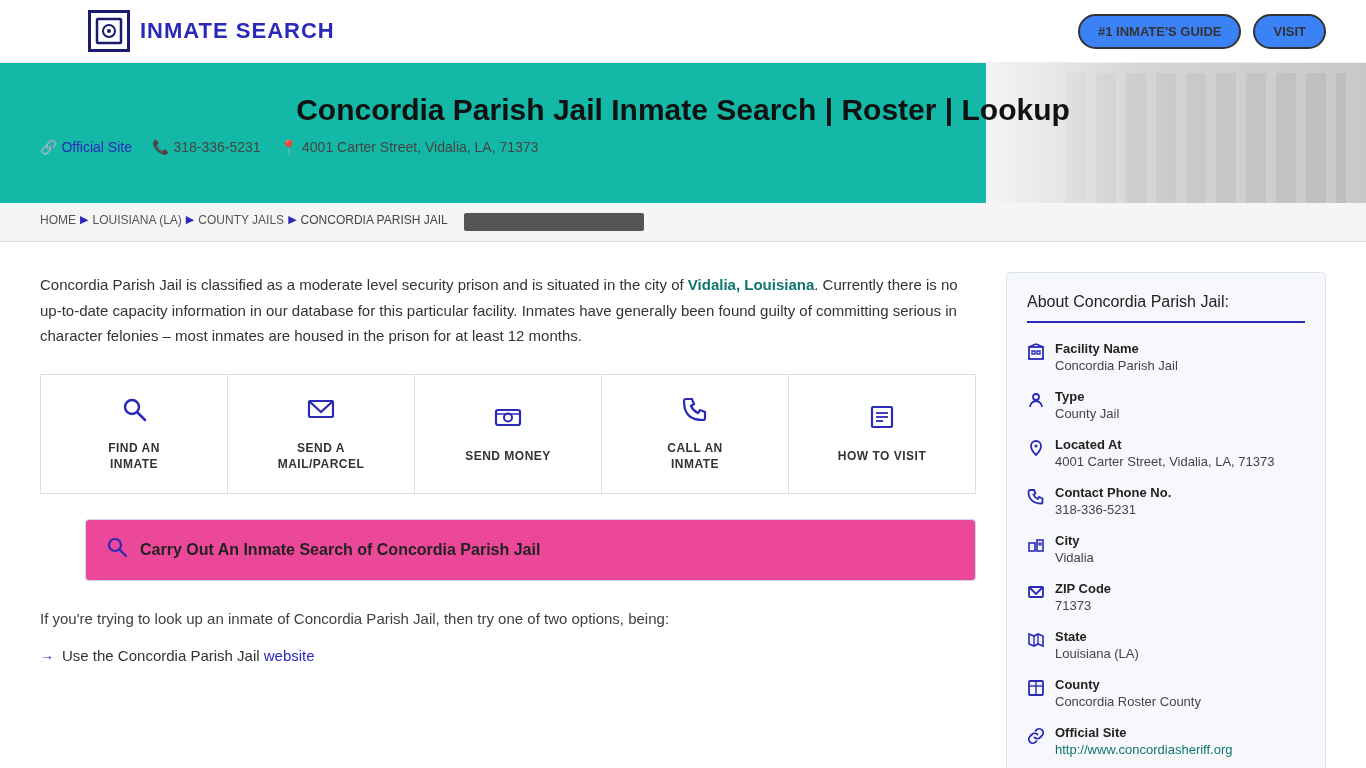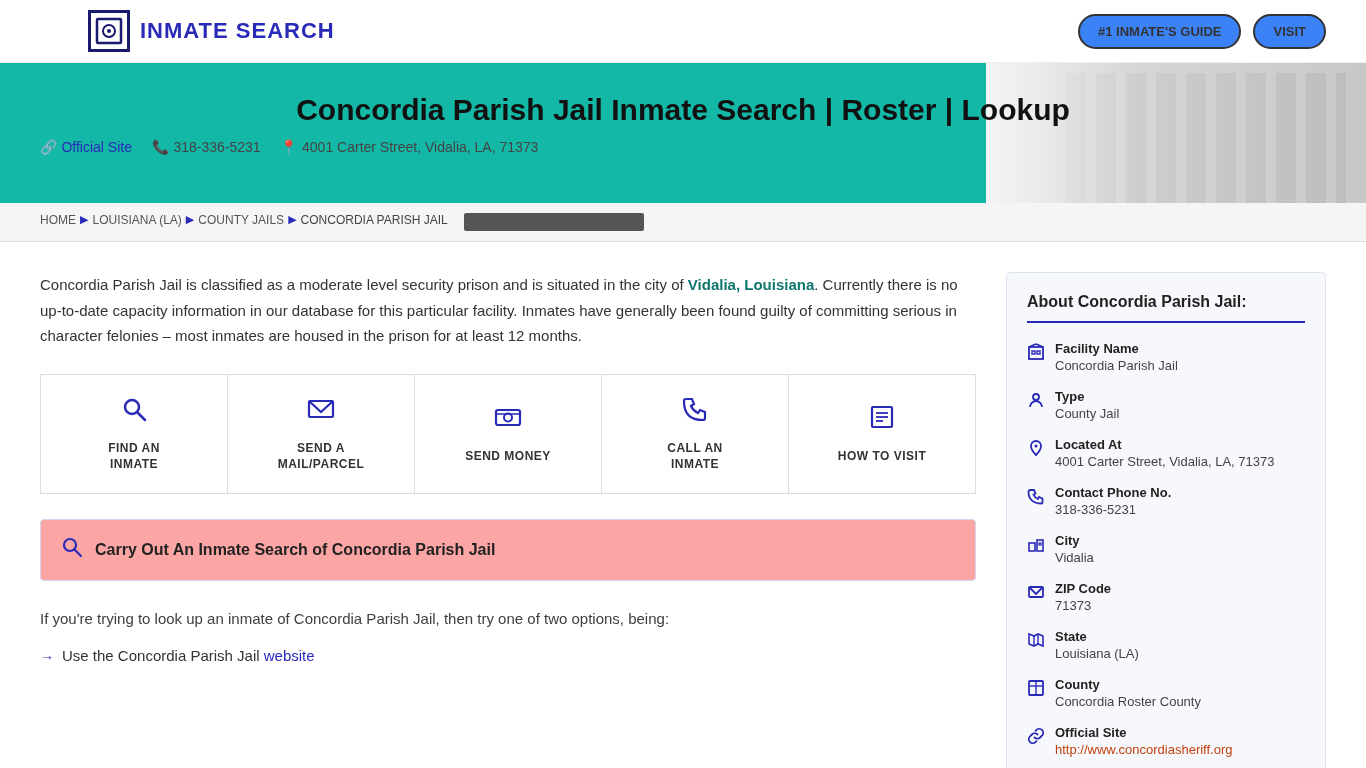--- a/index.html
+++ b/index.html
@@ -203,28 +203,29 @@
       font-size: 12px;
       font-weight: bold;
       color: #333;
       line-height: 1.4;
       text-transform: uppercase;
       letter-spacing: 0.5px;
     }
 
     
     .search-box {
-      background: #fca5a5;
+      background: #ec4899;
       border: 1px solid #d0d8f0;
       border-radius: 4px;
       padding: 16px 20px;
       display: flex;
       align-items: center;
       gap: 12px;
       margin-bottom: 25px;
+      margin-left: 45px;
     }
     .search-box .sb-icon {
       font-size: 22px;
       color: #2a2ab8;
     }
     .search-box .sb-text {
       font-size: 16px;
       font-weight: bold;
       color: #222;
     }
@@ -256,21 +257,21 @@
 
     
     .sidebar-card {
       background: #f7f8fc;
       border: 1px solid #dde2f0;
       border-radius: 4px;
       padding: 20px;
     }
     .sidebar-card h2 {
       font-size: 16px;
-      font-weight: bold;
+      font-weight: normal;
       color: #222;
       margin-bottom: 18px;
       padding-bottom: 10px;
       border-bottom: 2px solid #2a2ab8;
     }
     .info-row {
       display: flex;
       align-items: flex-start;
       gap: 10px;
       margin-bottom: 16px;
@@ -287,21 +288,21 @@
       font-size: 13px;
       font-weight: bold;
       color: #222;
       margin-bottom: 2px;
     }
     .info-row .ir-value {
       font-size: 13px;
       color: #444;
     }
     .info-row .ir-value a {
-      color: #c2410c;
+      color: #0f766e;
       text-decoration: none;
     }
   </style>
 </head>
 <body>
 
 <header>
   <div class="logo-area">
     <div class="logo-icon">
       <svg width="28" height="28" viewBox="0 0 28 28" fill="none">

